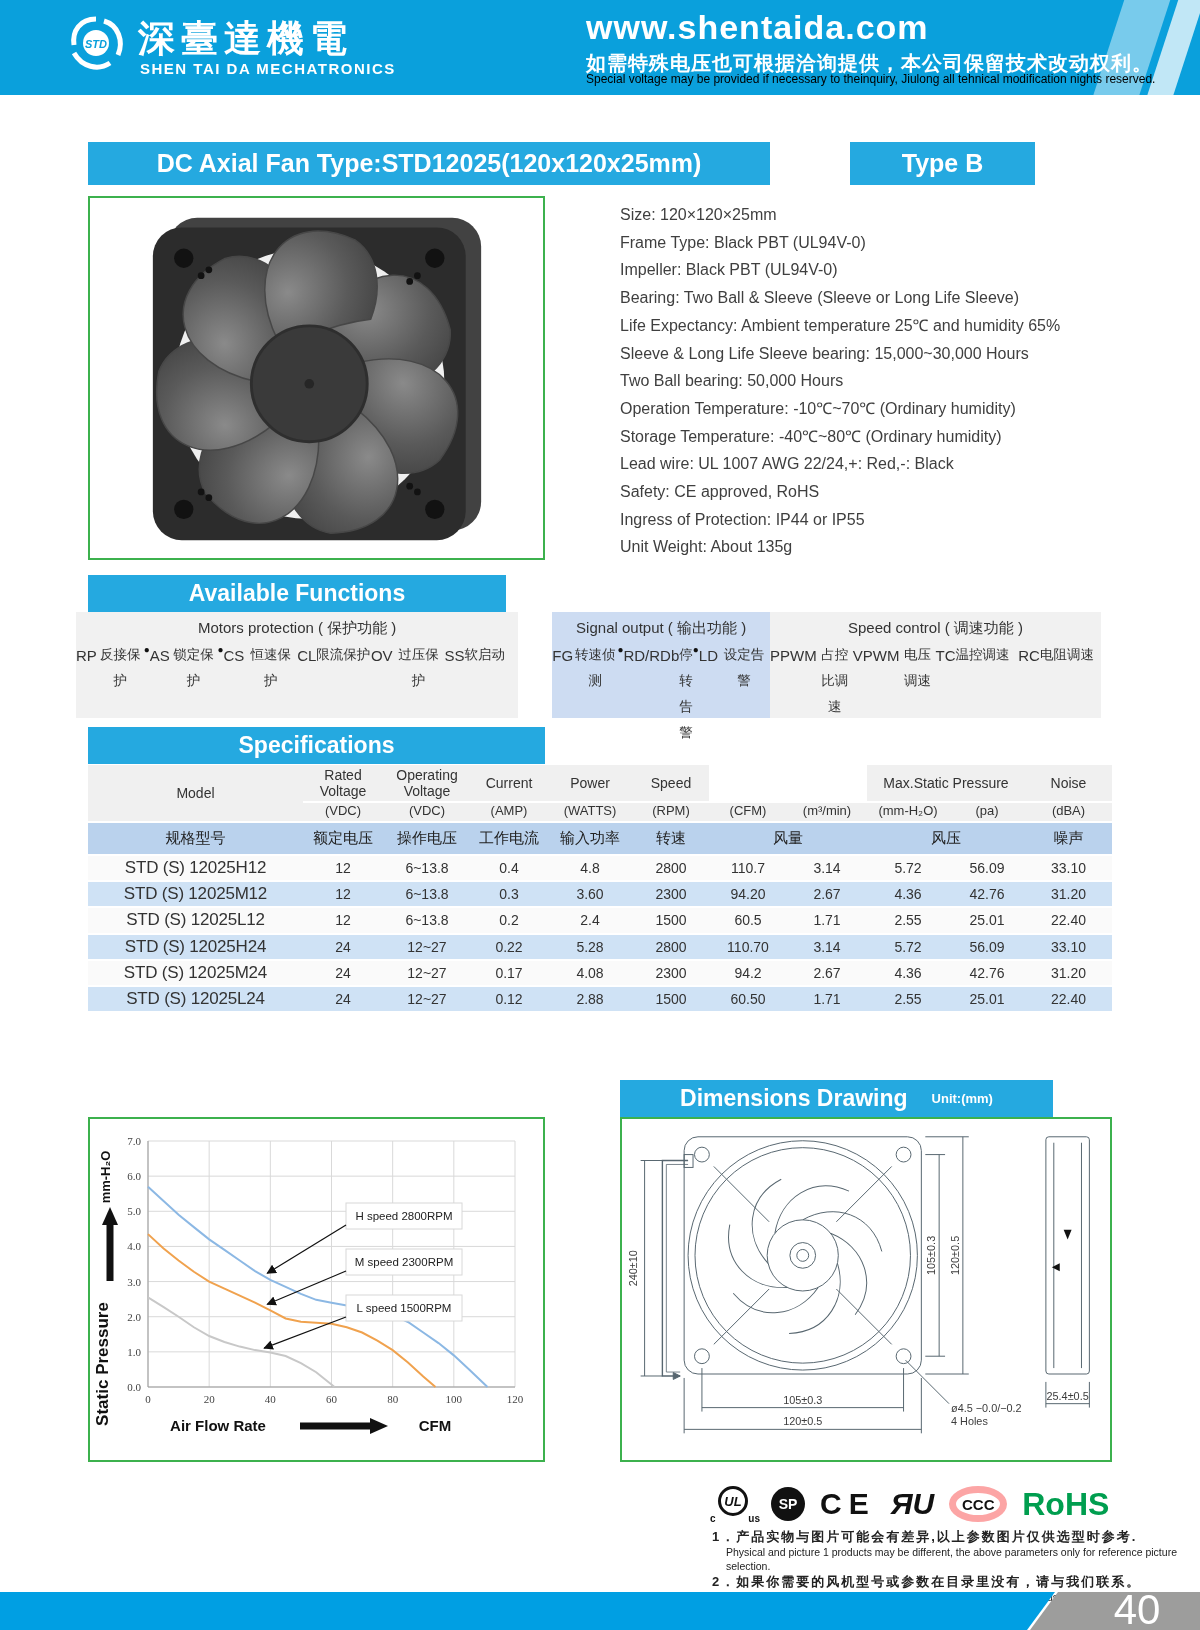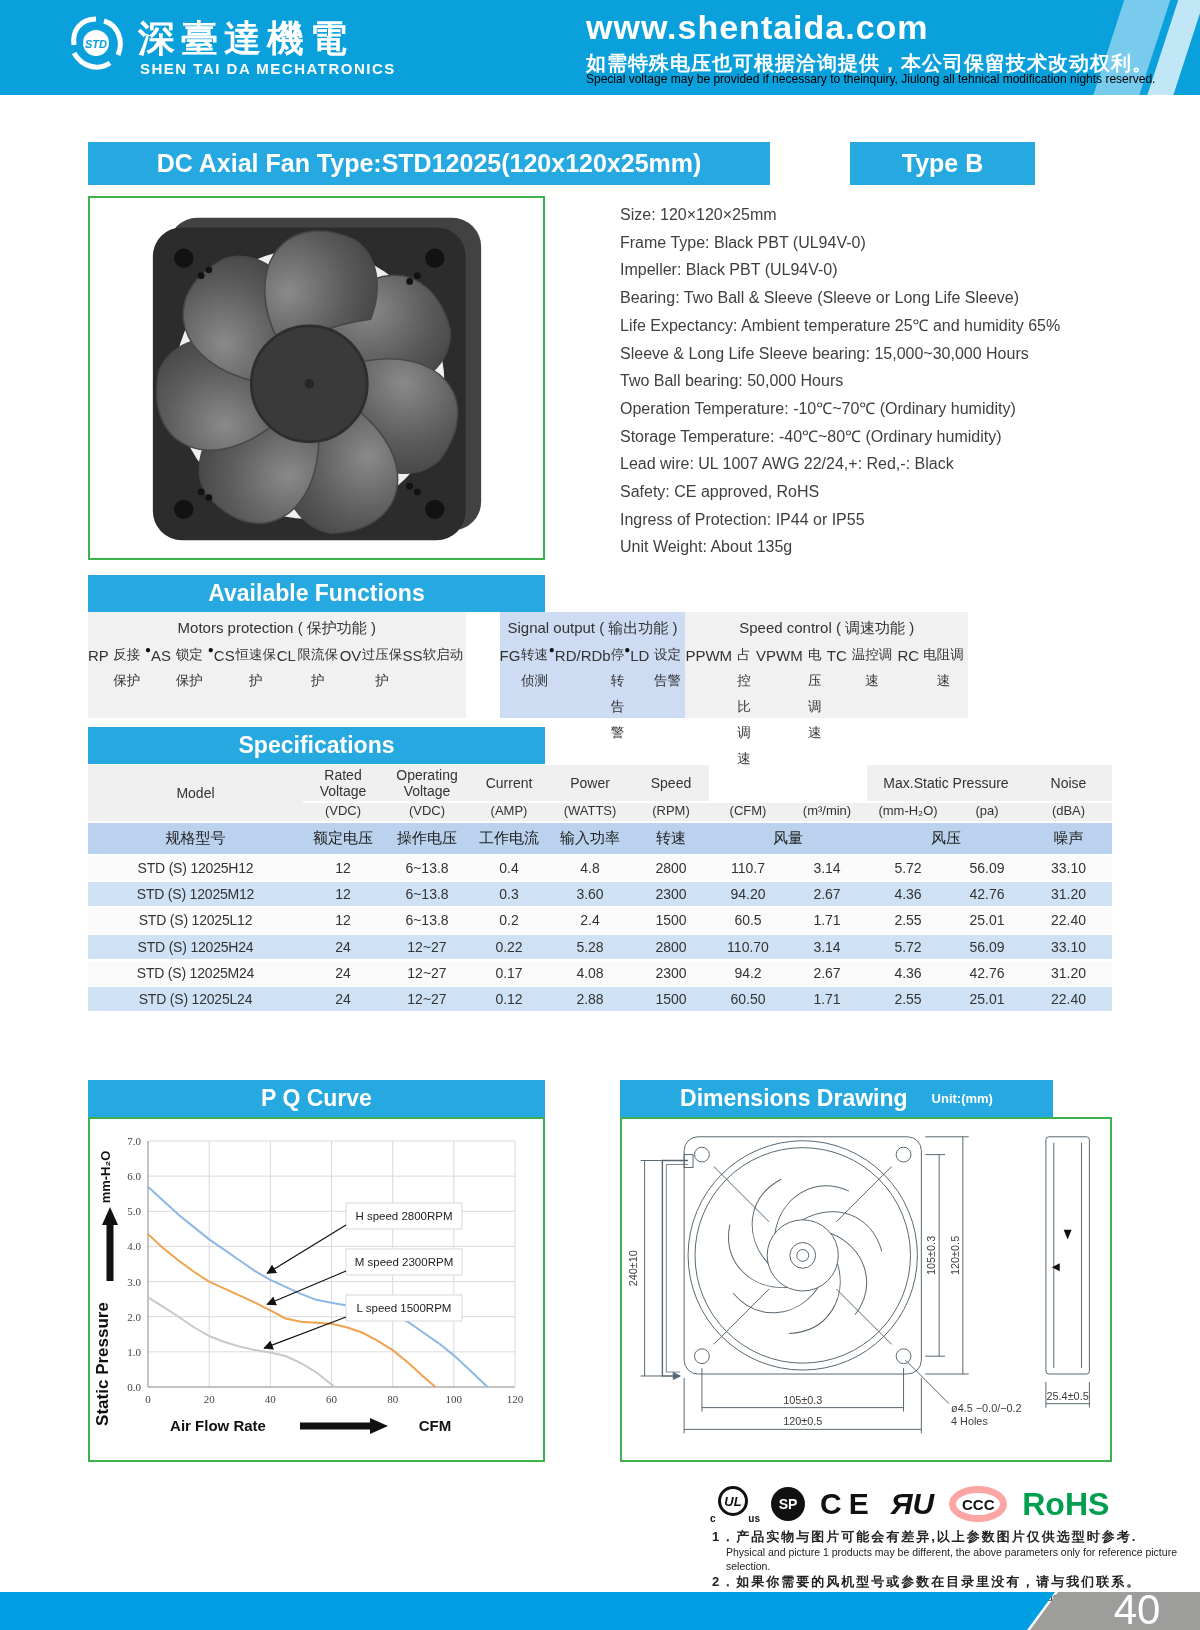--- a/index.html
+++ b/index.html
@@ -23,48 +23,48 @@
   .t-prod{left:88px;top:142px;width:682px;height:43px;}
   .t-type{left:850px;top:142px;width:185px;height:43px;}
   
   .photo{position:absolute;left:88px;top:196px;width:457px;height:364px;border:2px solid #3cb14d;
          display:flex;align-items:center;justify-content:center;background:#fff;}
   .speclist{position:absolute;left:620px;top:201px;width:500px;}
   .speclist div{font-size:16px;line-height:27.7px;color:#3f3f3f;white-space:nowrap;}
   
   .sechdr{position:absolute;background:#25a9e0;color:#fff;font-weight:bold;font-size:23px;
           display:flex;align-items:center;justify-content:center;}
-  .sh-af{left:88px;top:575px;width:457px;height:37px;text-align:center;}
+  .sh-af{left:88px;top:575px;width:418px;height:37px;text-align:center;}
   .sh-spec{left:88px;top:727px;width:457px;height:37px;}
   .sh-pq{left:88px;top:1080px;width:457px;height:37px;}
   .sh-dim{left:620px;top:1080px;width:433px;height:37px;gap:24px;}
   .sh-dim .unit{font-size:13px;}
   
-  .af{position:absolute;left:88px;top:612px;width:880px;height:106px;display:flex;font-size:15px;}
+  .af{position:absolute;left:76px;top:612px;width:1025px;height:106px;display:flex;font-size:15px;}
   .af-group{height:106px;display:flex;flex-direction:column;}
   .af-g0{width:457px;background:#f1f1f1;}
   .af-g1{width:225px;background:#cddcf2;margin-left:34px;}
   .af-g2{width:342px;background:#f1f1f1;}
   .af-label{height:30px;line-height:32px;text-align:center;color:#333;}
   .af-cols{display:flex;flex:1;}
   .af-col{flex:1;display:flex;flex-direction:row;text-align:center;}
   .af-code{height:28px;line-height:28px;font-size:15px;color:#333;}
   .af-cn{height:28px;line-height:26px;font-size:13.5px;color:#333;}
   .af-dot{height:20px;line-height:16px;font-size:10px;color:#111;}
   
   .spectab{position:absolute;left:88px;top:765px;width:1024px;display:grid;
            grid-template-columns:215px 80px 88px 76px 86px 76px 78px 80px 82px 76px 87px;
            grid-template-rows:38px 20px 33px repeat(6,26.2px);}
   .c{display:flex;align-items:center;justify-content:center;text-align:center;border-bottom:2px solid #fff;}
   .c-h{background:#f0f0f0;font-size:14px;color:#333;line-height:16px;}
   .c-u{background:#f0f0f0;font-size:13px;color:#333;align-items:flex-start;}
   .c-cn{background:#bad2ed;font-size:15px;color:#222;}
   .c-w{background:#fafafa;font-size:14px;}
   .c-b{background:#cfe2f5;font-size:14px;}
-  .c-model{font-size:14px;letter-spacing:-0.2px;}
+  .c-model{font-size:17px;letter-spacing:-0.2px;}
   
   .greenbox{position:absolute;border:2px solid #3cb14d;background:#fff;}
   .gb-pq{left:88px;top:1117px;width:457px;height:345px;}
   .gb-dim{left:620px;top:1117px;width:492px;height:345px;}
   
   .certs{position:absolute;left:712px;top:1484px;height:40px;display:flex;align-items:center;gap:15px;color:#111;}
   .culus{position:relative;width:44px;height:40px;}
   .culus .circ{position:absolute;left:6px;top:2px;width:30px;height:30px;border:3px solid #111;border-radius:50%;
                display:flex;align-items:center;justify-content:center;font-weight:bold;font-style:italic;font-size:13px;}
   .culus .cc{position:absolute;left:-2px;bottom:0;font-size:10px;font-weight:bold;}
@@ -349,21 +349,20 @@
       <div class="c c-b" style="grid-area: 9 / 4;">0.12</div>
       <div class="c c-b" style="grid-area: 9 / 5;">2.88</div>
       <div class="c c-b" style="grid-area: 9 / 6;">1500</div>
       <div class="c c-b" style="grid-area: 9 / 7;">60.50</div>
       <div class="c c-b" style="grid-area: 9 / 8;">1.71</div>
       <div class="c c-b" style="grid-area: 9 / 9;">2.55</div>
       <div class="c c-b" style="grid-area: 9 / 10;">25.01</div>
       <div class="c c-b" style="grid-area: 9 / 11;">22.40</div>
     </div>
 
-  <div class="sechdr sh-pq">P Q Curve</div>
   <div class="greenbox gb-pq">
     <svg id="pqchart" width="453" height="341" viewBox="0 0 453 341">
         <defs>
           <marker id="arr" viewBox="0 0 10 10" refX="9" refY="5" markerWidth="8" markerHeight="8" orient="auto-start-reverse">
             <path d="M0,0 L10,5 L0,10 z" fill="#111"></path>
           </marker>
         </defs>
         <line x1="58" y1="268" x2="425" y2="268" stroke="#d9d9d9" stroke-width="1"></line>
         <line x1="58" y1="232.85714285714283" x2="425" y2="232.85714285714283" stroke="#d9d9d9" stroke-width="1"></line>
         <line x1="58" y1="197.71428571428572" x2="425" y2="197.71428571428572" stroke="#d9d9d9" stroke-width="1"></line>

